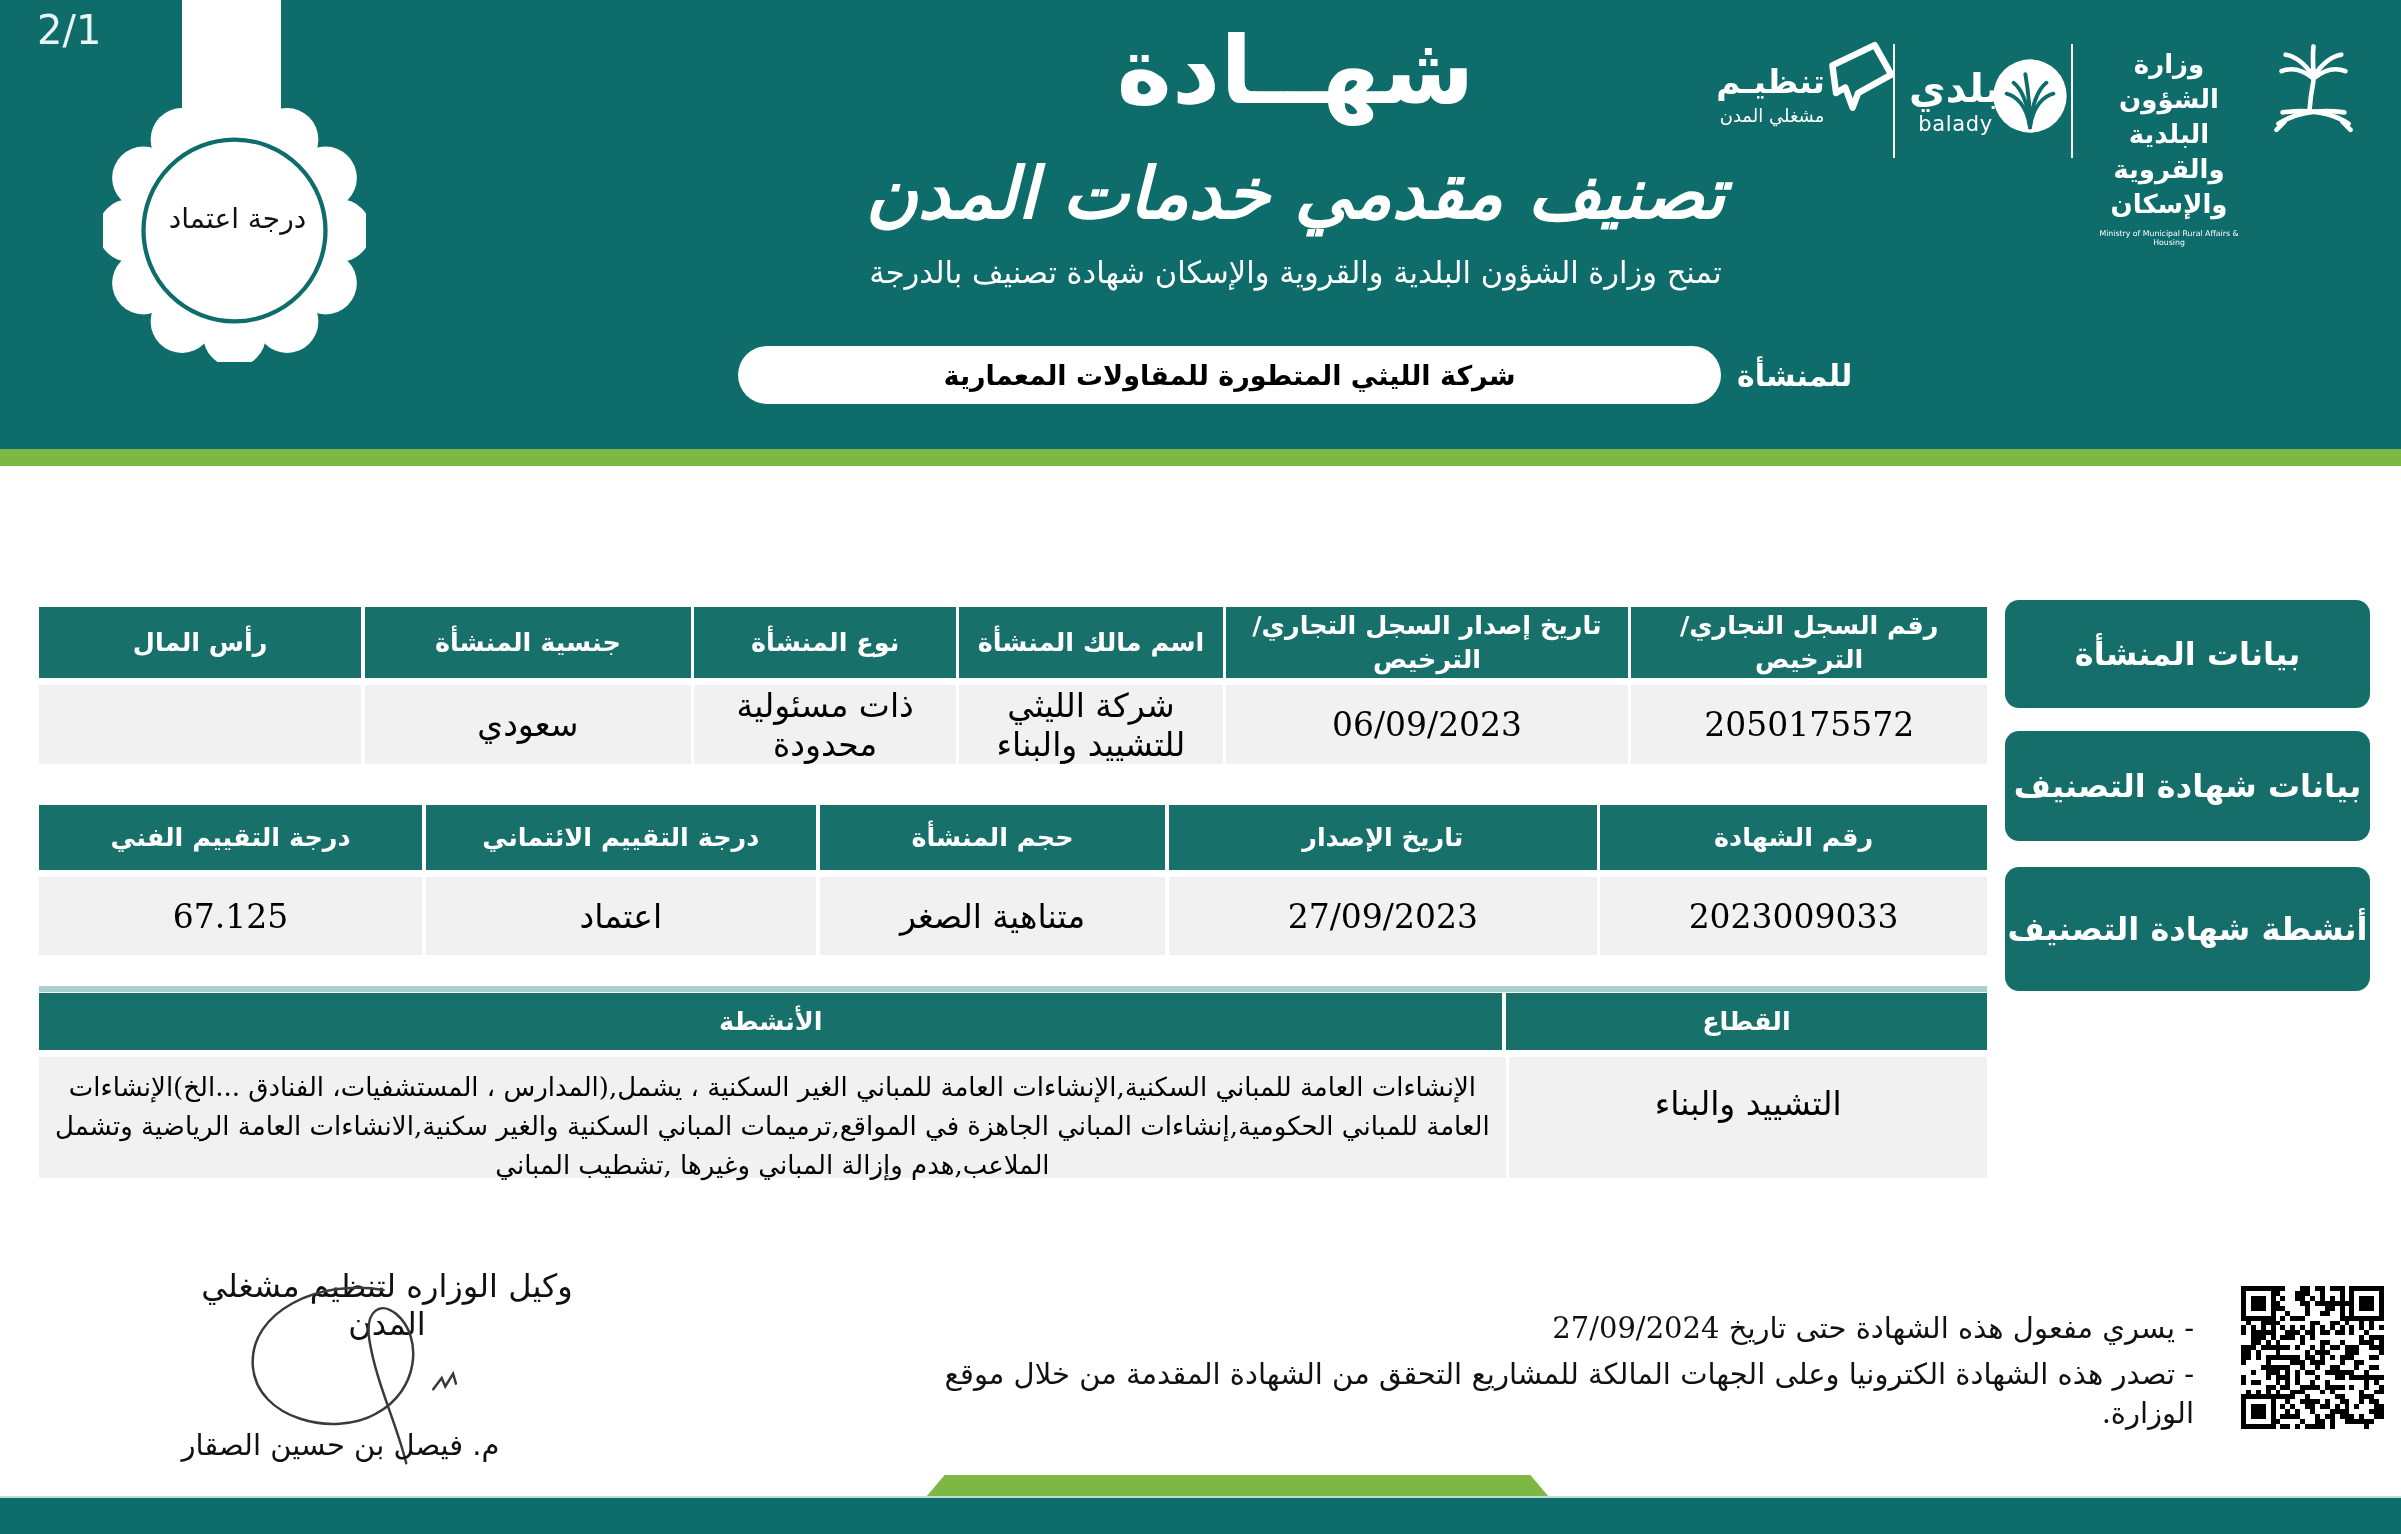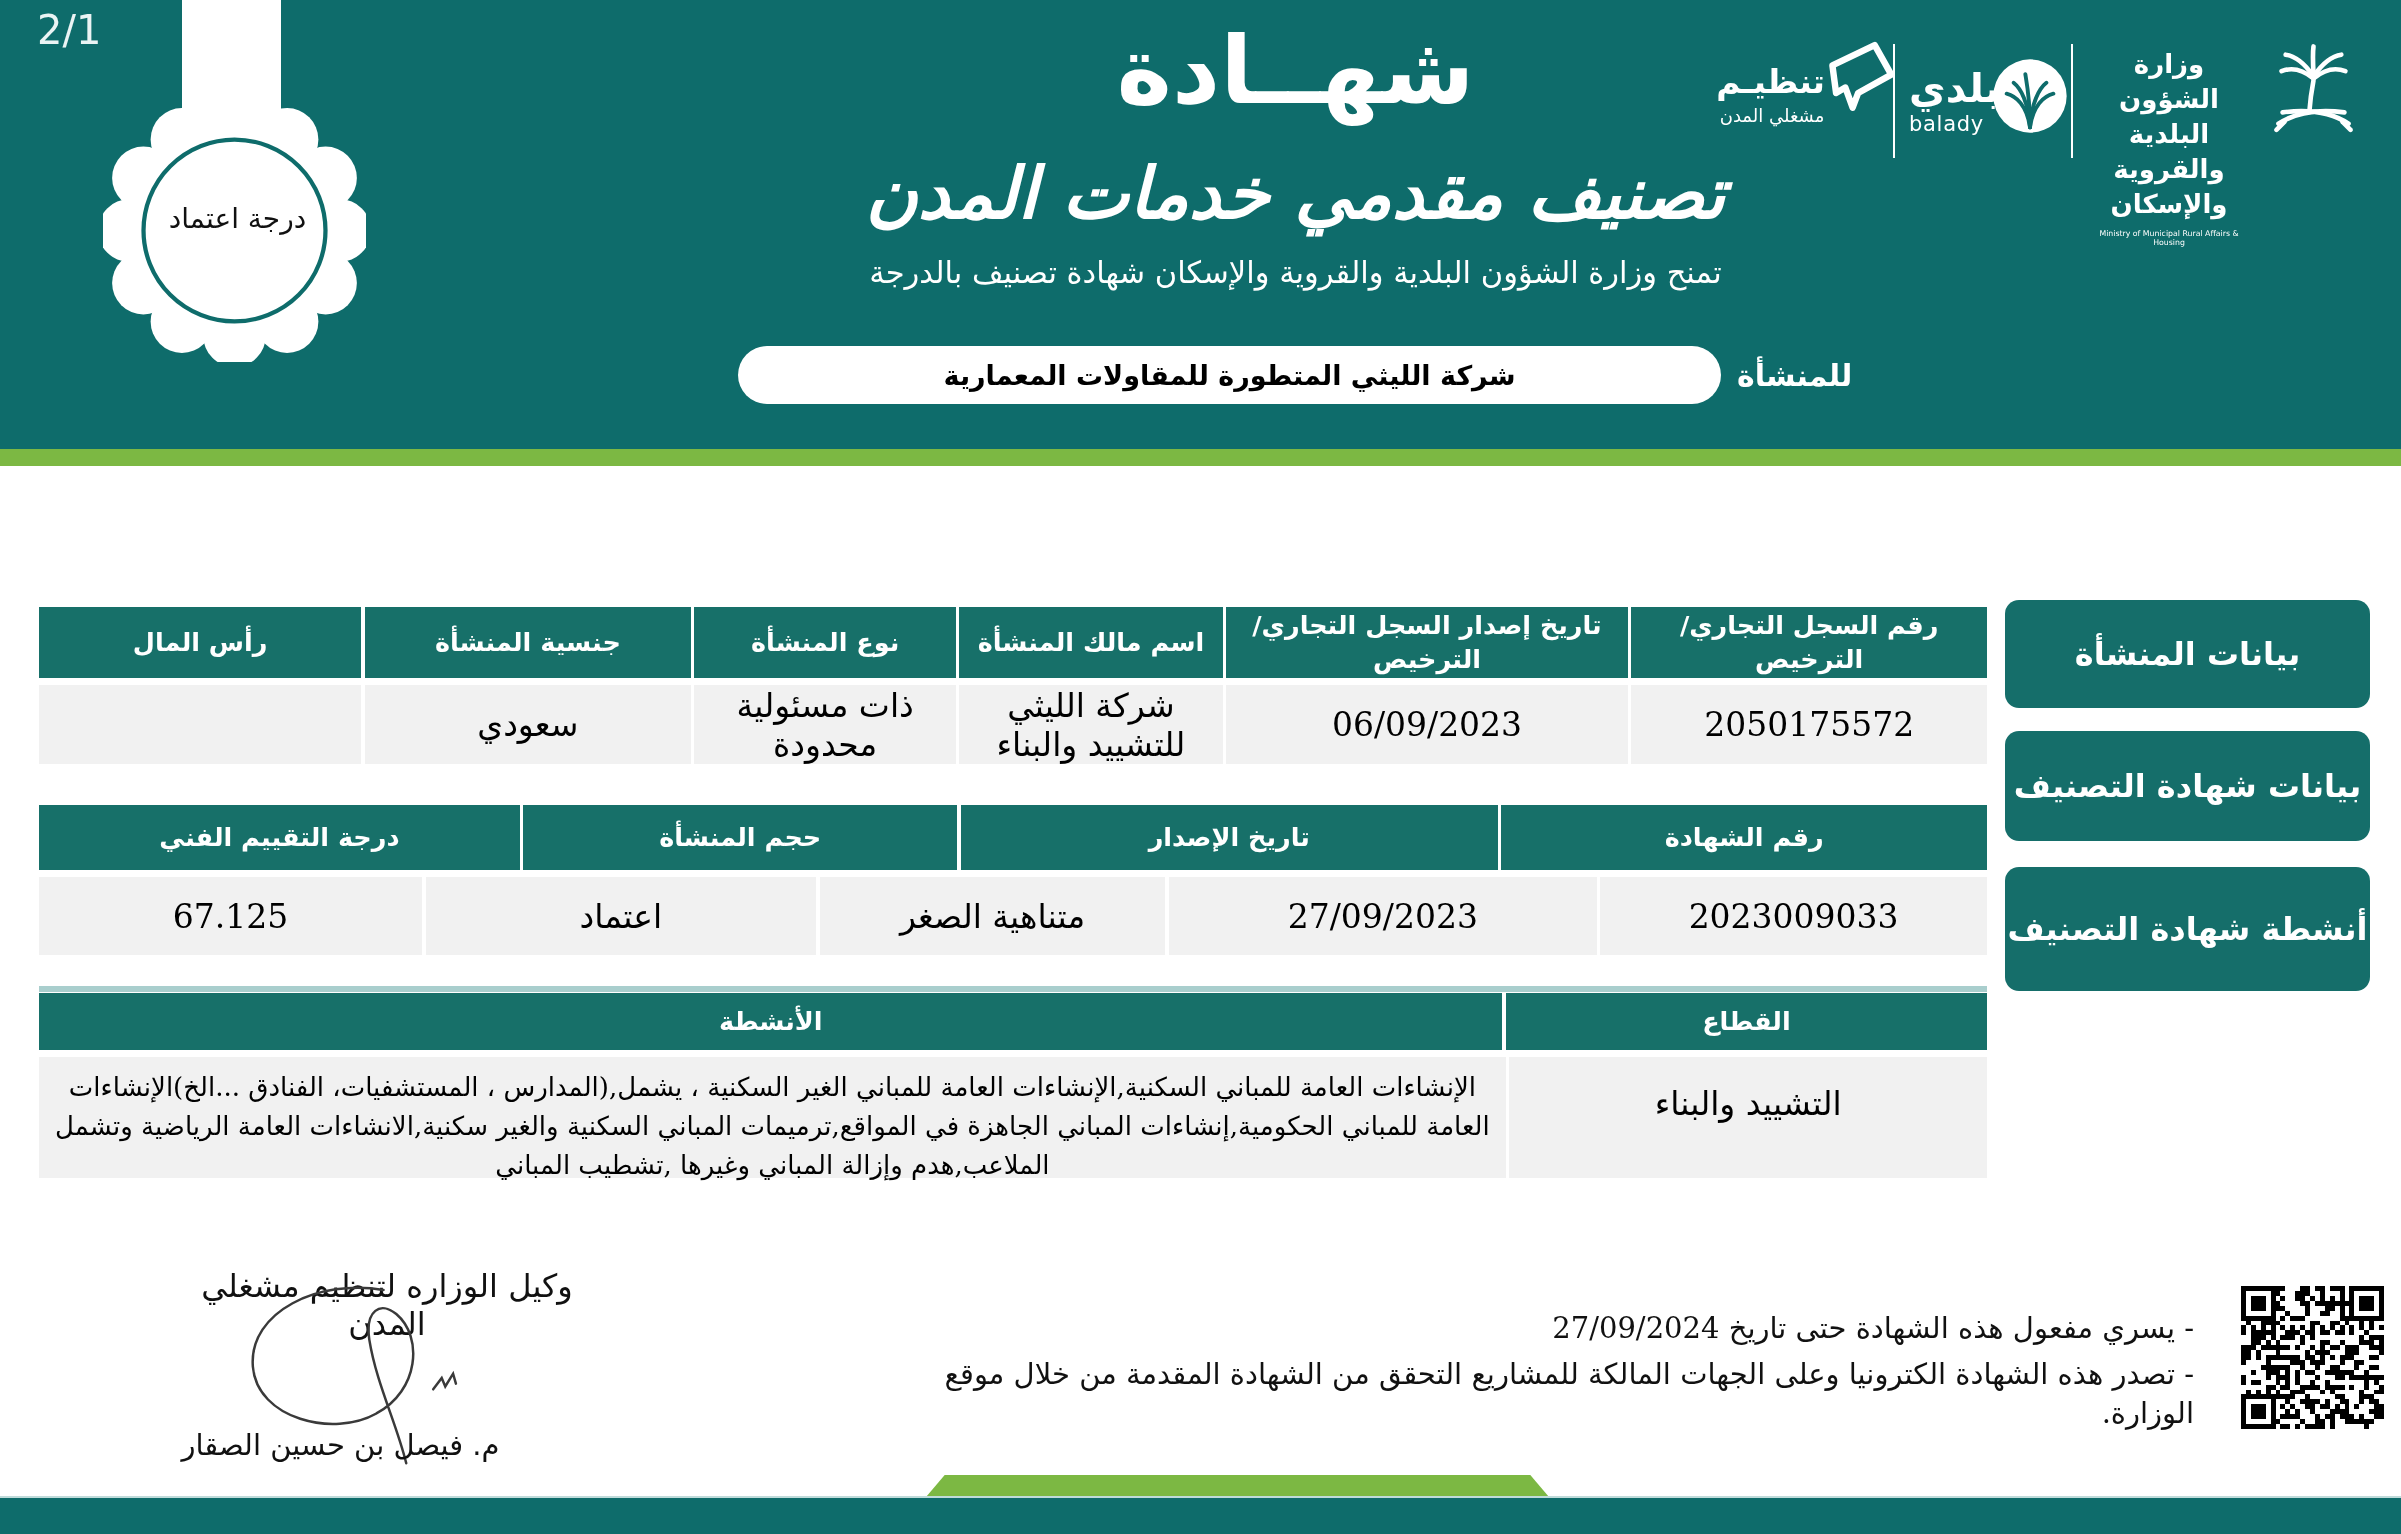--- a/index.html
+++ b/index.html
@@ -28,21 +28,21 @@
   .cert-tagline{font-size:30.5px;margin-top:20px;direction:rtl;}
   .facility-pill{position:absolute;left:738px;top:346px;width:983px;height:58px;background:#ffffff;border-radius:33px;
     display:flex;align-items:center;justify-content:center;color:#000;font-size:27px;font-weight:bold;direction:rtl;}
   .facility-label{position:absolute;left:1737px;top:358px;color:#ffffff;font-size:30px;font-weight:bold;direction:rtl;}
   
   .logo-divider{position:absolute;top:44px;width:2.1px;height:114px;background:#ffffff;}
   .tanzeem{position:absolute;left:1719px;top:62px;width:106px;text-align:center;color:#fff;direction:rtl;}
   .tanzeem-l1{font-size:33px;font-weight:bold;}
   .tanzeem-l2{font-size:18px;margin-top:4.3px;}
   .flag-svg{position:absolute;left:1814px;top:34px;}
-  .balady-text{position:absolute;left:1909px;top:65px;width:84px;text-align:left;color:#fff;}
+  .balady-text{position:absolute;left:1909px;top:65px;width:84px;text-align:right;color:#fff;}
   .balady-ar{font-size:40px;font-weight:bold;}
   .balady-en{font-size:21px;margin-top:1.4px;letter-spacing:0.7px;}
   .balady-circle{position:absolute;left:1991px;top:57px;}
   .ministry-text{position:absolute;left:2083px;top:47px;width:172px;text-align:center;color:#fff;direction:rtl;}
   .ministry-l{font-size:26px;font-weight:bold;line-height:1.35;}
   .ministry-en{font-size:7.8px;margin-top:7px;direction:ltr;}
   .emblem-svg{position:absolute;left:2262px;top:34px;}
   
   .side-box{position:absolute;right:31px;width:365px;background:#156e6a;border-radius:14px;color:#fff;
     display:flex;align-items:center;justify-content:center;font-size:32px;font-weight:bold;direction:rtl;}
@@ -174,20 +174,21 @@
     <div class="td" style="flex:16.9">سعودي</div>
     <div class="td" style="flex:16.7"></div>
   </div>
 </div>
 
 <div class="tbl t2">
   <div class="trow">
     <div class="th" style="flex:20">رقم الشهادة</div>
     <div class="th" style="flex:22.2">تاريخ الإصدار</div>
     <div class="th" style="flex:17.8">حجم المنشأة</div>
+    <div class="th" style="flex:20.2">درجة التقييم الائتماني</div>
     <div class="th" style="flex:19.8">درجة التقييم الفني</div>
   </div>
   <div class="trow trow-b">
     <div class="td" style="flex:20">2023009033</div>
     <div class="td" style="flex:22.2">27/09/2023</div>
     <div class="td" style="flex:17.8">متناهية الصغر</div>
     <div class="td" style="flex:20.2">اعتماد</div>
     <div class="td" style="flex:19.8">67.125</div>
   </div>
 </div>

